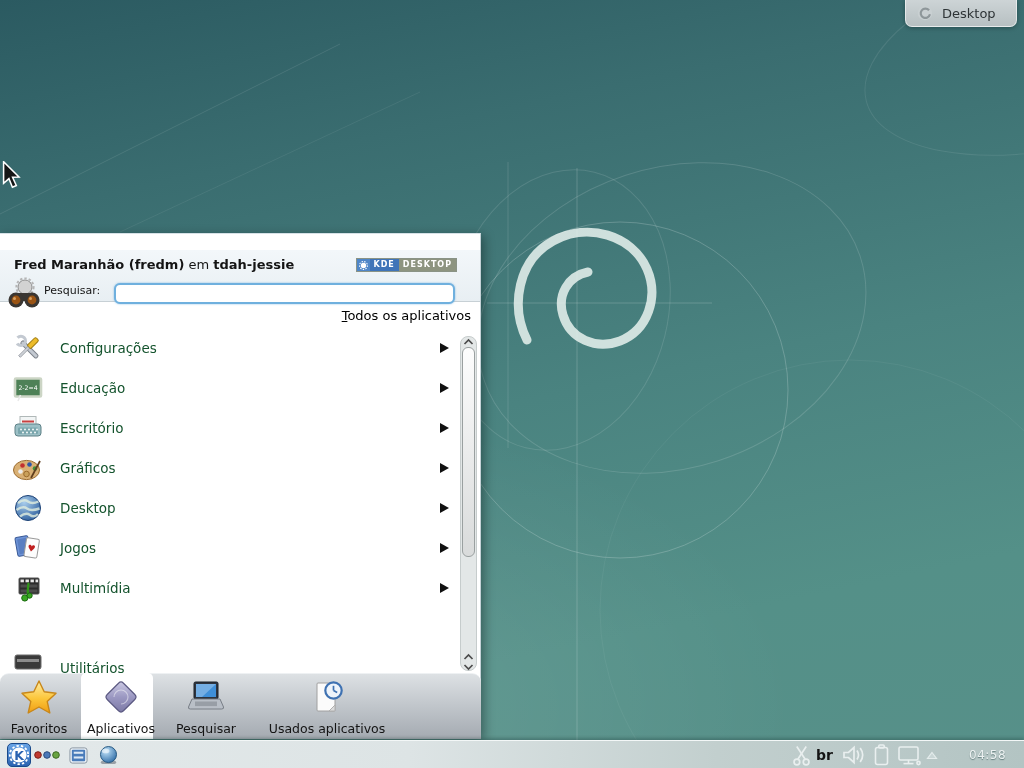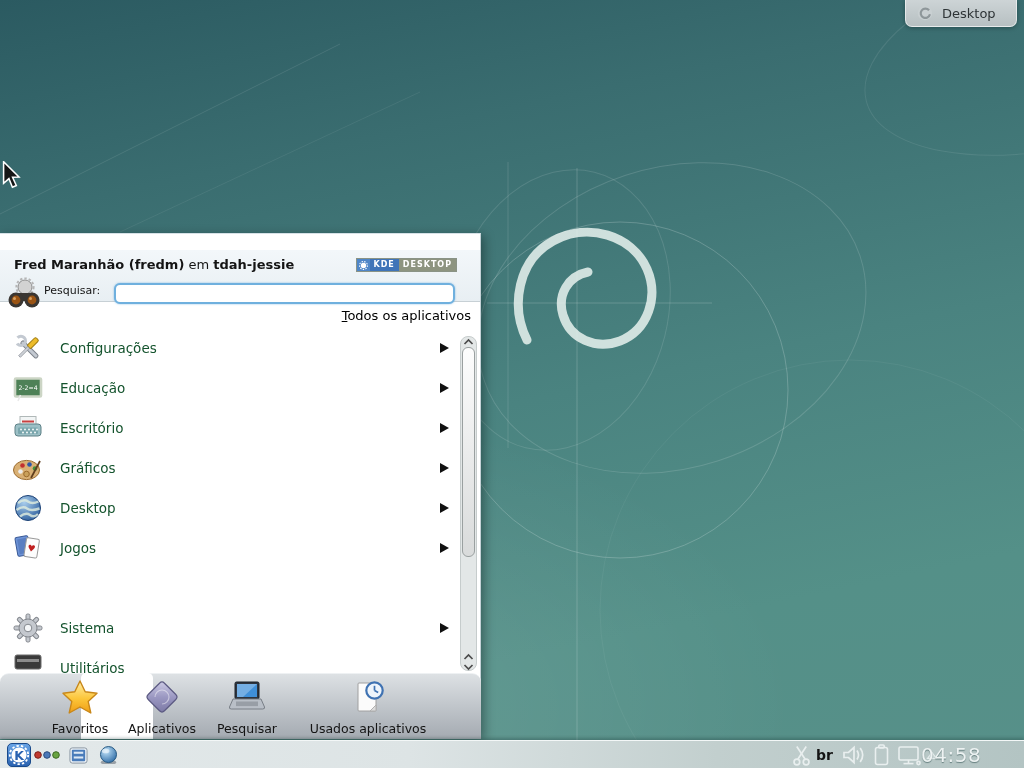--- a/index.html
+++ b/index.html
@@ -60,32 +60,32 @@
   #ko-scroll-thumb { position:absolute; left:462px; top:113px; width:13px; height:210px;
     background:linear-gradient(#fdfdfd,#d9dbdb); border:1px solid #9aa0a0; border-radius:6px; }
   .sb-chev { position:absolute; left:463px; width:11px; height:8px; }
 
   
   #ko-tabstrip { position:absolute; left:0; top:439px; width:481px; height:66px;
     background:linear-gradient(#dde1e4 0%, #c3c8cd 45%, #a4aab1 100%);
     border-radius:9px 9px 0 0; border-top:1px solid #eef1f3; }
   #ko-selected-tab { position:absolute; left:81px; top:439px; width:72px; height:66px; background:#fff;
     border-radius:5px 5px 0 0; }
-  .ko-tab { position:absolute; top:439px; height:66px; cursor:pointer;margin-left:41px; }
+  .ko-tab { position:absolute; top:439px; height:66px; cursor:pointer; }
   .tab-icon { position:absolute; top:5px; left:50%; transform:translateX(-50%); width:38px; height:38px; }
   .tab-label { position:absolute; top:48px; left:50%; transform:translateX(-50%);
     font-size:12.5px; color:#141414; white-space:nowrap; }
 
   
   #panel { position:absolute; left:0; top:740px; width:1024px; height:28px; z-index:10;
     background:linear-gradient(to right,#e3e9ea 0%, #dde4e5 40%, #c2cfce 70%, #b3c4c3 100%);
     border-top:1px solid #f3f7f7; box-shadow:0 -2px 3px rgba(20,50,50,0.30); }
   .p-item { position:absolute; top:0; height:28px; display:flex; align-items:center; cursor:pointer; }
   #kb-layout { left:816px; font-size:14px; font-weight:bold; color:#141414; }
-  #panel-clock { left:921px; font-size:20px; color:#edf2f2; text-shadow:0 1px 1px rgba(0,40,40,0.45);
+  #panel-clock { left:969px; font-size:12px; color:#edf2f2; text-shadow:0 1px 1px rgba(0,40,40,0.45);
     letter-spacing:0.5px; }
   #panel-cashew { position:absolute; left:998px; top:746px; width:32px; height:32px; cursor:pointer; }
 </style>
 </head>
 <body>
 
 <div id="screen">
 
   <svg id="wallpaper-lines" width="1024" height="768">
     <g fill="none" stroke="#ffffff">
@@ -239,35 +239,39 @@
         </g>
         <g transform="rotate(9 20 17)">
           <rect x="13" y="6.5" width="13" height="19" rx="1.6" fill="#fdfdfd" stroke="#9a9a9a"></rect>
           <text x="19.5" y="19.5" font-size="9" fill="#c02020" text-anchor="middle">♥</text>
         </g>
       </svg>
       <span class="clabel">Jogos</span>
       <span class="cat-arrow"></span>
     </div>
 
-
-    <div class="cat-row" style="top:374px">
-      <svg class="cicon" viewBox="0 0 32 32">
-        <g fill="#c4c8ce" stroke="#83878d">
-          <rect x="14" y="2" width="4" height="28" rx="1.6"></rect>
-          <rect x="14" y="2" width="4" height="28" rx="1.6" transform="rotate(45 16 16)"></rect>
-          <rect x="14" y="2" width="4" height="28" rx="1.6" transform="rotate(90 16 16)"></rect>
-          <rect x="14" y="2" width="4" height="28" rx="1.6" transform="rotate(135 16 16)"></rect>
-          <circle cx="16" cy="16" r="9"></circle>
-          <circle cx="16" cy="16" r="3.8" fill="#f4f6f8"></circle>
-        </g>
-      </svg>
-      <span class="clabel">Sistema</span>
-      <span class="cat-arrow"></span>
-    </div>
+    <div class="cat-row" style="top:334px">
+      <svg class="cicon" viewBox="0 0 32 32">
+        <rect x="7" y="6" width="20" height="16" rx="1" fill="#2c2c2c" stroke="#555"></rect>
+        <g fill="#e8e8e8">
+          <rect x="8.5" y="7.5" width="3.4" height="2.8"></rect>
+            <rect x="13.5" y="7.5" width="3.4" height="2.8"></rect>
+          <rect x="18.5" y="7.5" width="3.4" height="2.8"></rect>
+            <rect x="23.5" y="7.5" width="2.6" height="2.8"></rect>
+        </g>
+        <rect x="8.5" y="12.5" width="17" height="3" fill="#4c4c4c"></rect>
+        <rect x="8.5" y="17.5" width="17" height="3" fill="#4c4c4c"></rect>
+        <path d="M14.8,25.5 q-0.5,-10 0.8,-15 l2,0.4 q-1,7 -0.2,12.6" fill="#2f9418"></path>
+        <circle cx="12.8" cy="26" r="3.1" fill="#39a822" stroke="#1a6a10"></circle>
+        <circle cx="17.6" cy="23.6" r="2.6" fill="#39a822" stroke="#1a6a10"></circle>
+      </svg>
+      <span class="clabel">Multimídia</span>
+      <span class="cat-arrow"></span>
+    </div>
+
 
     <div class="cat-row" style="top:414px">
       <svg class="cicon" viewBox="0 0 32 32">
         <rect x="3" y="3" width="26" height="14" rx="2" fill="#3a3a3a" stroke="#6a6a6a"></rect>
         <rect x="5" y="7" width="22" height="3" fill="#8c8c8c"></rect>
       </svg>
       <span class="clabel">Utilitários</span>
     </div>
 
     <div id="ko-scroll-track"></div>

